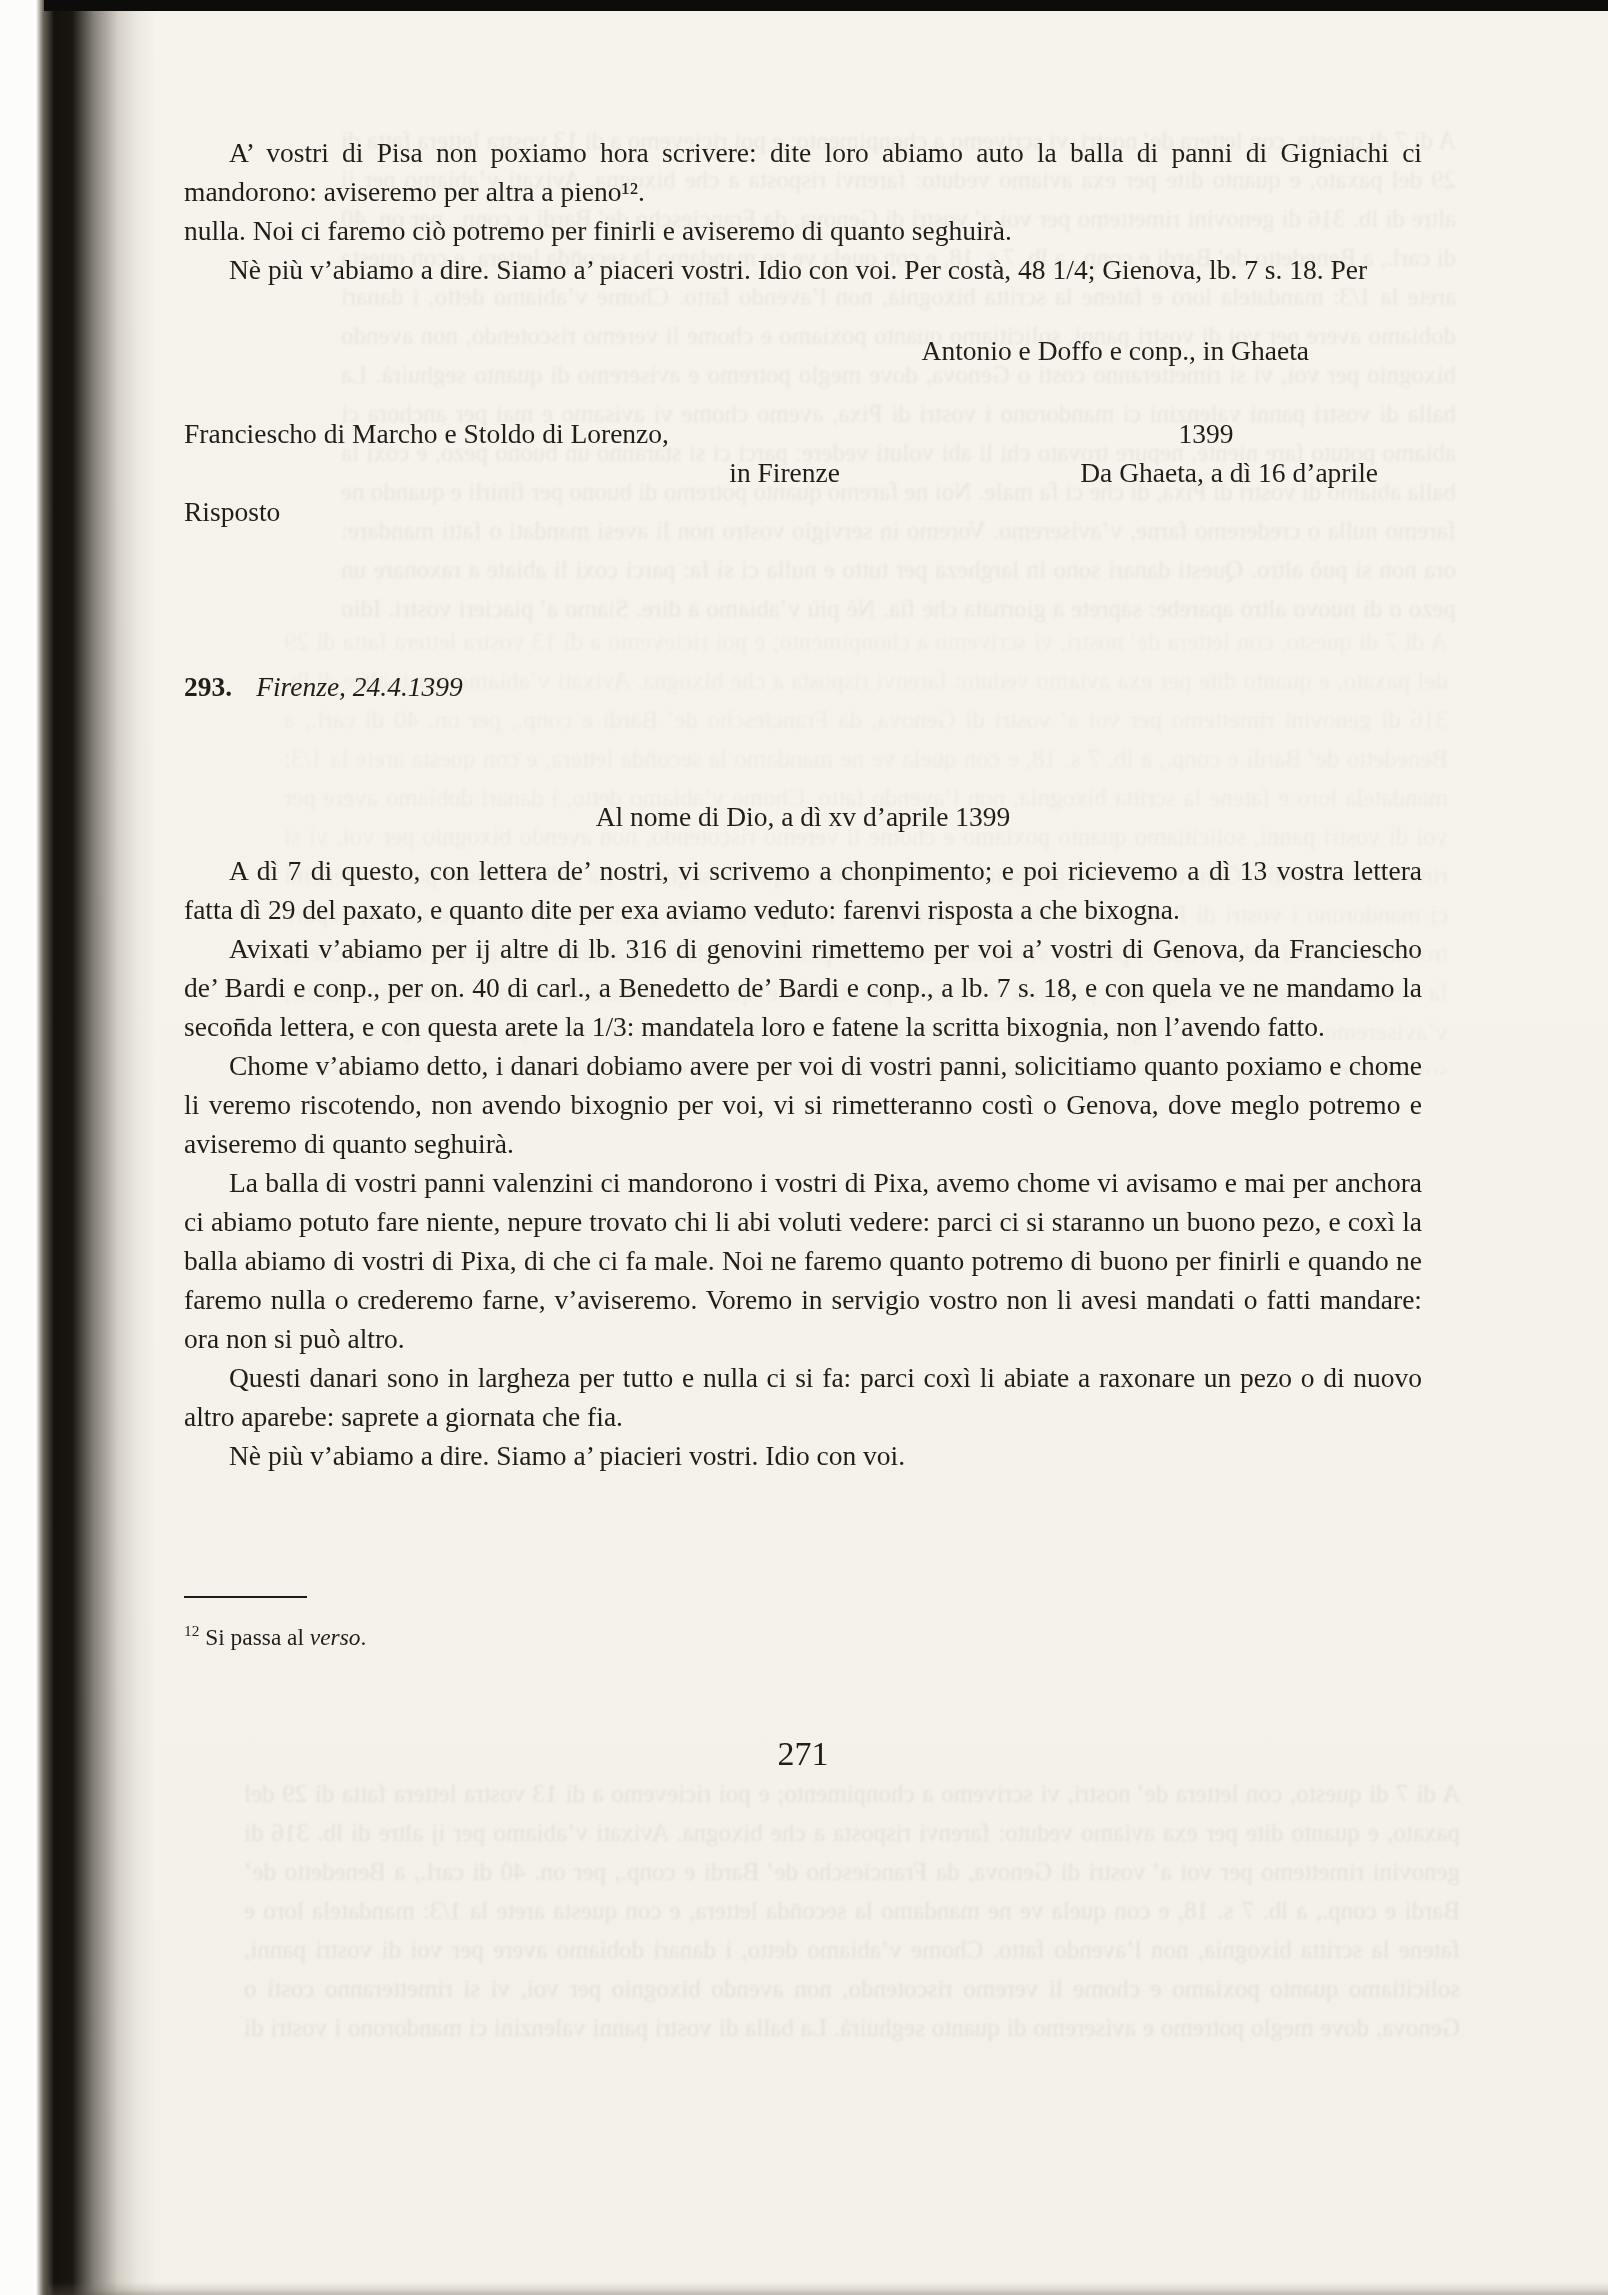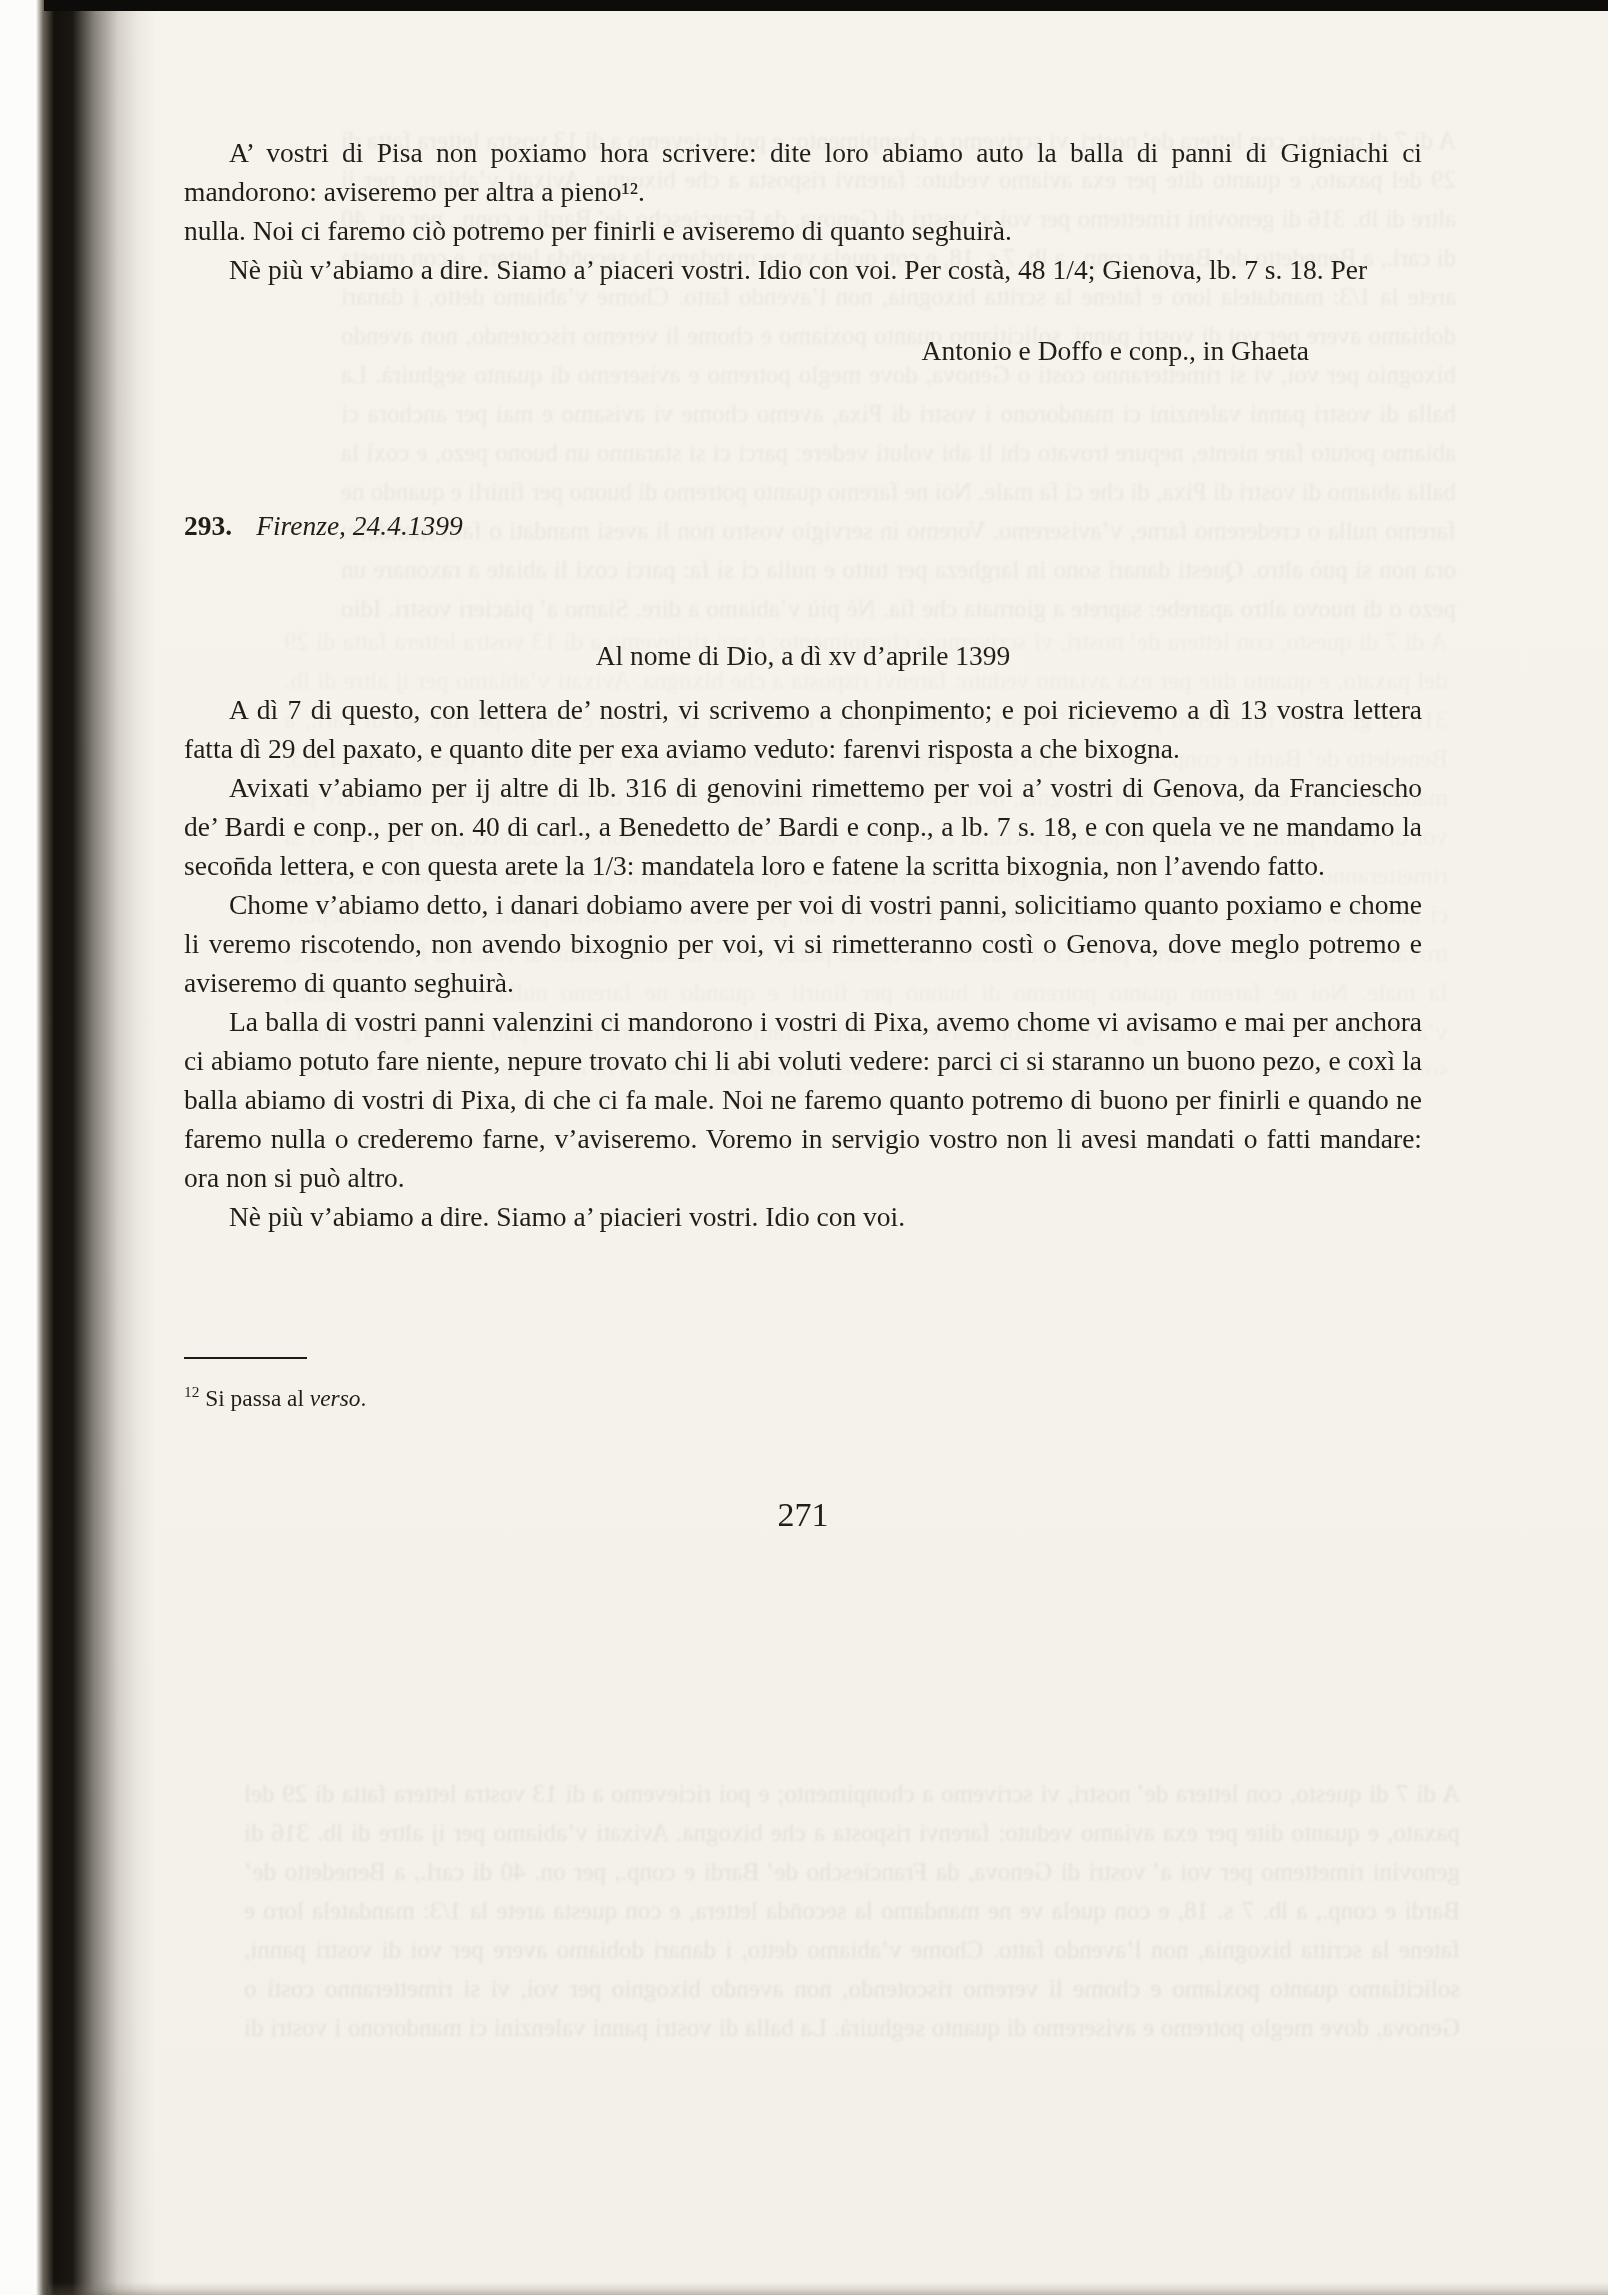--- a/index.html
+++ b/index.html
@@ -152,34 +152,46 @@
 
 <main class="text-block">
 
   <section>
     <p class="para">A’ vostri di Pisa non poxiamo hora scrivere: dite loro abiamo auto la balla di panni di Gigniachi ci mandorono: aviseremo per altra a pieno¹².</p>
     <p class="para no-indent">nulla. Noi ci faremo ciò potremo per finirli e aviseremo di quanto seghuirà.</p>
     <p class="para">Nè più v’abiamo a dire. Siamo a’ piaceri vostri. Idio con voi. Per costà, 48 1/4; Gienova, lb. 7 s. 18. Per</p>
 
     <p class="signature">Antonio e Doffo e conp., in Ghaeta</p>
 
+    <div class="address">
+      <div class="addr-row">
+        <span class="addr-recipient">Franciescho di Marcho e Stoldo di Lorenzo,</span>
+        <span class="addr-year">1399</span>
+      </div>
+      <div class="addr-row">
+        <span class="addr-place">in Firenze</span>
+        <span class="addr-origin">Da Ghaeta, a dì 16 d’aprile</span>
+      </div>
+      <div class="addr-note">Risposto</div>
+    </div>
   </section>
 
   <section>
     <header class="letter-heading">
       <span class="letter-number">293.</span>
       <span class="letter-date-right">Firenze, 24.4.1399</span>
     </header>
 
     <p class="invocation">Al nome di Dio, a dì xv d’aprile 1399</p>
 
     <p class="para">A dì 7 di questo, con lettera de’ nostri, vi scrivemo a chonpimento; e poi ricievemo a dì 13 vostra lettera fatta dì 29 del paxato, e quanto dite per exa aviamo veduto: farenvi risposta a che bixogna.</p>
     <p class="para">Avixati v’abiamo per ij altre di lb. 316 di genovini rimettemo per voi a’ vostri di Genova, da Franciescho de’ Bardi e conp., per on. 40 di carl., a Benedetto de’ Bardi e conp., a lb. 7 s. 18, e con quela ve ne mandamo la secon̄da lettera, e con questa arete la 1/3: mandatela loro e fatene la scritta bixognia, non l’avendo fatto.</p>
     <p class="para">Chome v’abiamo detto, i danari dobiamo avere per voi di vostri panni, solicitiamo quanto poxiamo e chome li veremo riscotendo, non avendo bixognio per voi, vi si rimetteranno costì o Genova, dove meglo potremo e aviseremo di quanto seghuirà.</p>
     <p class="para">La balla di vostri panni valenzini ci mandorono i vostri di Pixa, avemo chome vi avisamo e mai per anchora ci abiamo potuto fare niente, nepure trovato chi li abi voluti vedere: parci ci si staranno un buono pezo, e coxì la balla abiamo di vostri di Pixa, di che ci fa male. Noi ne faremo quanto potremo di buono per finirli e quando ne faremo nulla o crederemo farne, v’aviseremo. Voremo in servigio vostro non li avesi mandati o fatti mandare: ora non si può altro.</p>
+    <p class="para">Questi danari sono in largheza per tutto e nulla ci si fa: parci coxì li abiate a raxonare un pezo o di nuovo altro aparebe: saprete a giornata che fia.</p>
     <p class="para">Nè più v’abiamo a dire. Siamo a’ piacieri vostri. Idio con voi.</p>
   </section>
 
   <footer class="footnote-block">
     <div class="footnote-rule"></div>
     <p class="footnote"><sup>12</sup> <span>Si passa al </span><em>verso</em><span>.</span></p>
     <div class="page-number">271</div>
   </footer>
 
 </main>

